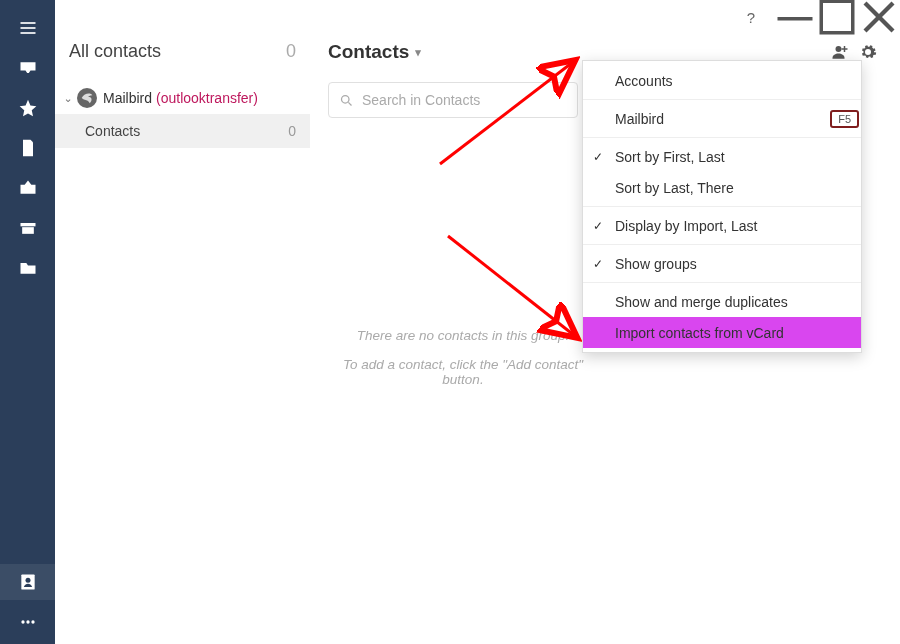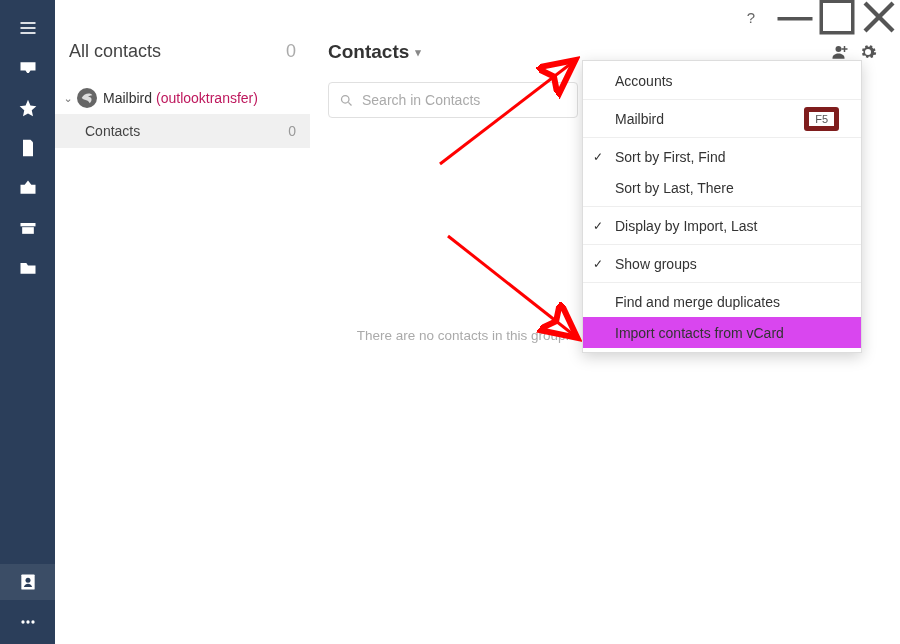--- a/index.html
+++ b/index.html
@@ -37,27 +37,27 @@
   .main-title .dd { margin-left:6px; color:#888; font-size:11px;}
   .main-header .flex { flex:1; }
   .head-icon { width:28px; height:28px; display:flex; align-items:center; justify-content:center; color:#555; }
   .head-icon svg { width:18px; height:18px; fill:#555; }
 
   .search { margin-top:12px; height:36px; border:1px solid #e0e0e0; border-radius:4px; display:flex; align-items:center; padding:0 10px; color:#999; width: 250px;}
   .search svg { width:15px; height:15px; fill:#aaa; margin-right:8px;}
   .search span { font-size:14px; color:#aaa;}
 
   .empty { text-align:center; color:#aaa; font-size:13.5px; margin-top:210px; width:270px;}
-  .empty p { margin-bottom:14px;}
+  .empty p { margin-bottom:14px;font-style:italic;}
 
   
   .menu { position:absolute; top:60px; left:582px; width:280px; background:#fff; border:1px solid #ddd; box-shadow:0 4px 14px rgba(0,0,0,0.18); padding:4px 0; z-index:40;text-align:right;}
   .menu-item { height:31px; display:flex; align-items:center; padding:0 14px 0 32px; font-size:14px; color:#333; position:relative;}
   .menu-item .chk { position:absolute; left:10px; font-size:12px; color:#333;}
-  .menu-item .shortcut { position:absolute; right:22px; font-size:11px; background:#fff; border:5px solid #7f1d1d; border-radius:3px; padding:1px 6px; color:#555;}
+  .menu-item .shortcut { position:absolute; right:2px; font-size:11px; background:#fff; border:2px solid #7f1d1d; border-radius:3px; padding:1px 6px; color:#555;}
   .menu-item.hover { background:#d946ef;}
   .menu-sep { height:1px; background:#eee; margin:3px 0;}
 
   
   .arrow-layer { position:absolute; inset:0; pointer-events:none; z-index:45;}
 </style>
 </head>
 <body>
 
 <div class="app">
@@ -185,53 +185,54 @@
     <div class="search">
       <svg viewBox="0 0 24 24">
           <circle cx="10" cy="10" r="6" fill="none" stroke="#aaa" stroke-width="2"></circle>
           <line x1="15" y1="15" x2="20" y2="20" stroke="#aaa" stroke-width="2"></line>
         </svg>
       <span>Search in Contacts</span>
     </div>
 
     <div class="empty">
       <p>There are no contacts in this group.</p>
+      <p>To add a contact, click the "Add contact" button.</p>
     </div>
   </div>
 
   <div class="menu">
     <div class="menu-item">
         <span>Accounts</span>
       </div>
     <div class="menu-sep"></div>
     <div class="menu-item">
       <span>Mailbird</span>
       <span class="shortcut">F5</span>
     </div>
     <div class="menu-sep"></div>
     <div class="menu-item">
         <span class="chk">✓</span>
-        <span>Sort by First, Find</span>
+        <span>Sort by First, Last</span>
       </div>
     <div class="menu-item">
         <span>Sort by Last, There</span>
       </div>
     <div class="menu-sep"></div>
     <div class="menu-item">
         <span class="chk">✓</span>
         <span>Display by Import, Last</span>
       </div>
     <div class="menu-sep"></div>
     <div class="menu-item">
         <span class="chk">✓</span>
         <span>Show groups</span>
       </div>
     <div class="menu-sep"></div>
     <div class="menu-item">
-        <span>Find and merge duplicates</span>
+        <span>Show and merge duplicates</span>
       </div>
     <div class="menu-item hover">
         <span>Import contacts from vCard</span>
       </div>
   </div>
 
   <svg class="arrow-layer" width="900" height="644">
     <defs>
       <marker id="ah" markerWidth="14" markerHeight="14" refX="11" refY="6" orient="auto">
         <path d="M0 0 L12 6 L0 12 L3 6 Z" fill="none" stroke="red" stroke-width="2"></path>

